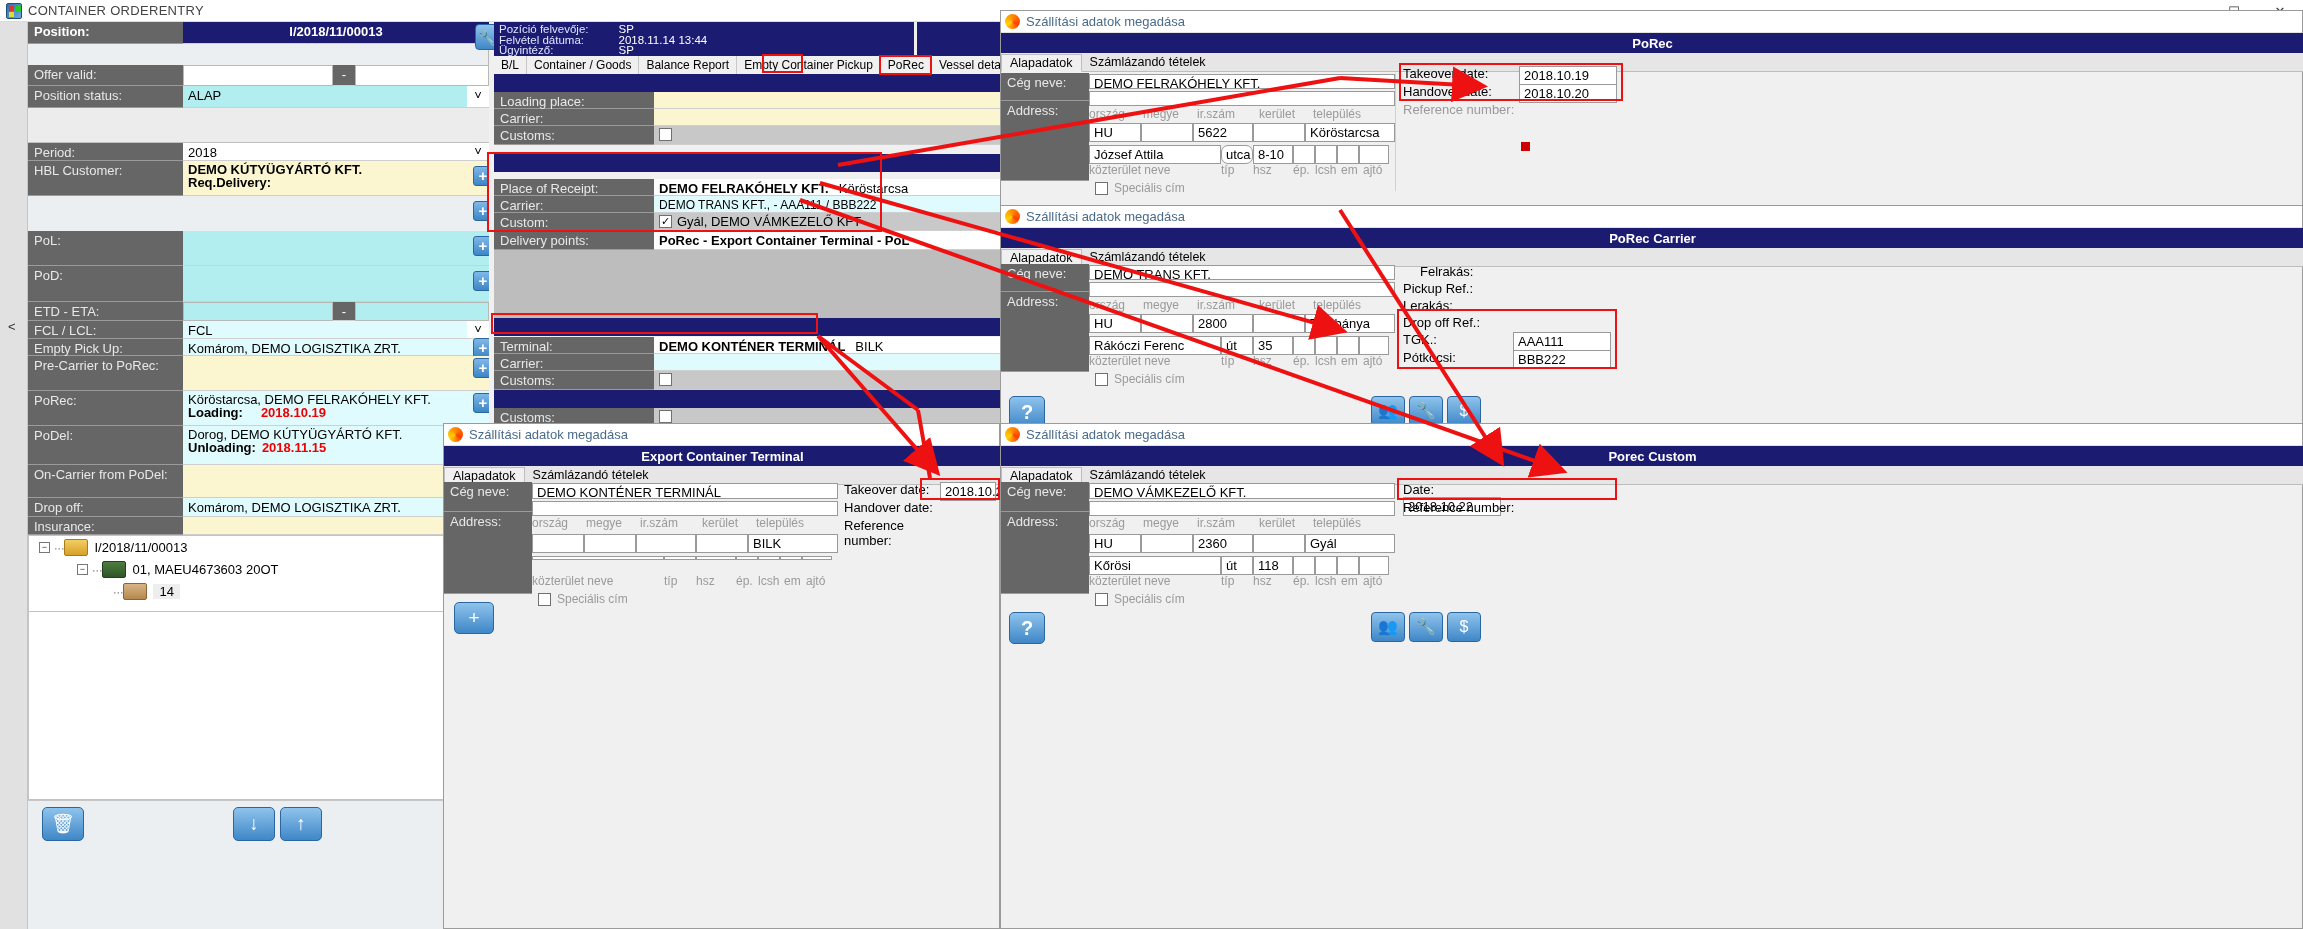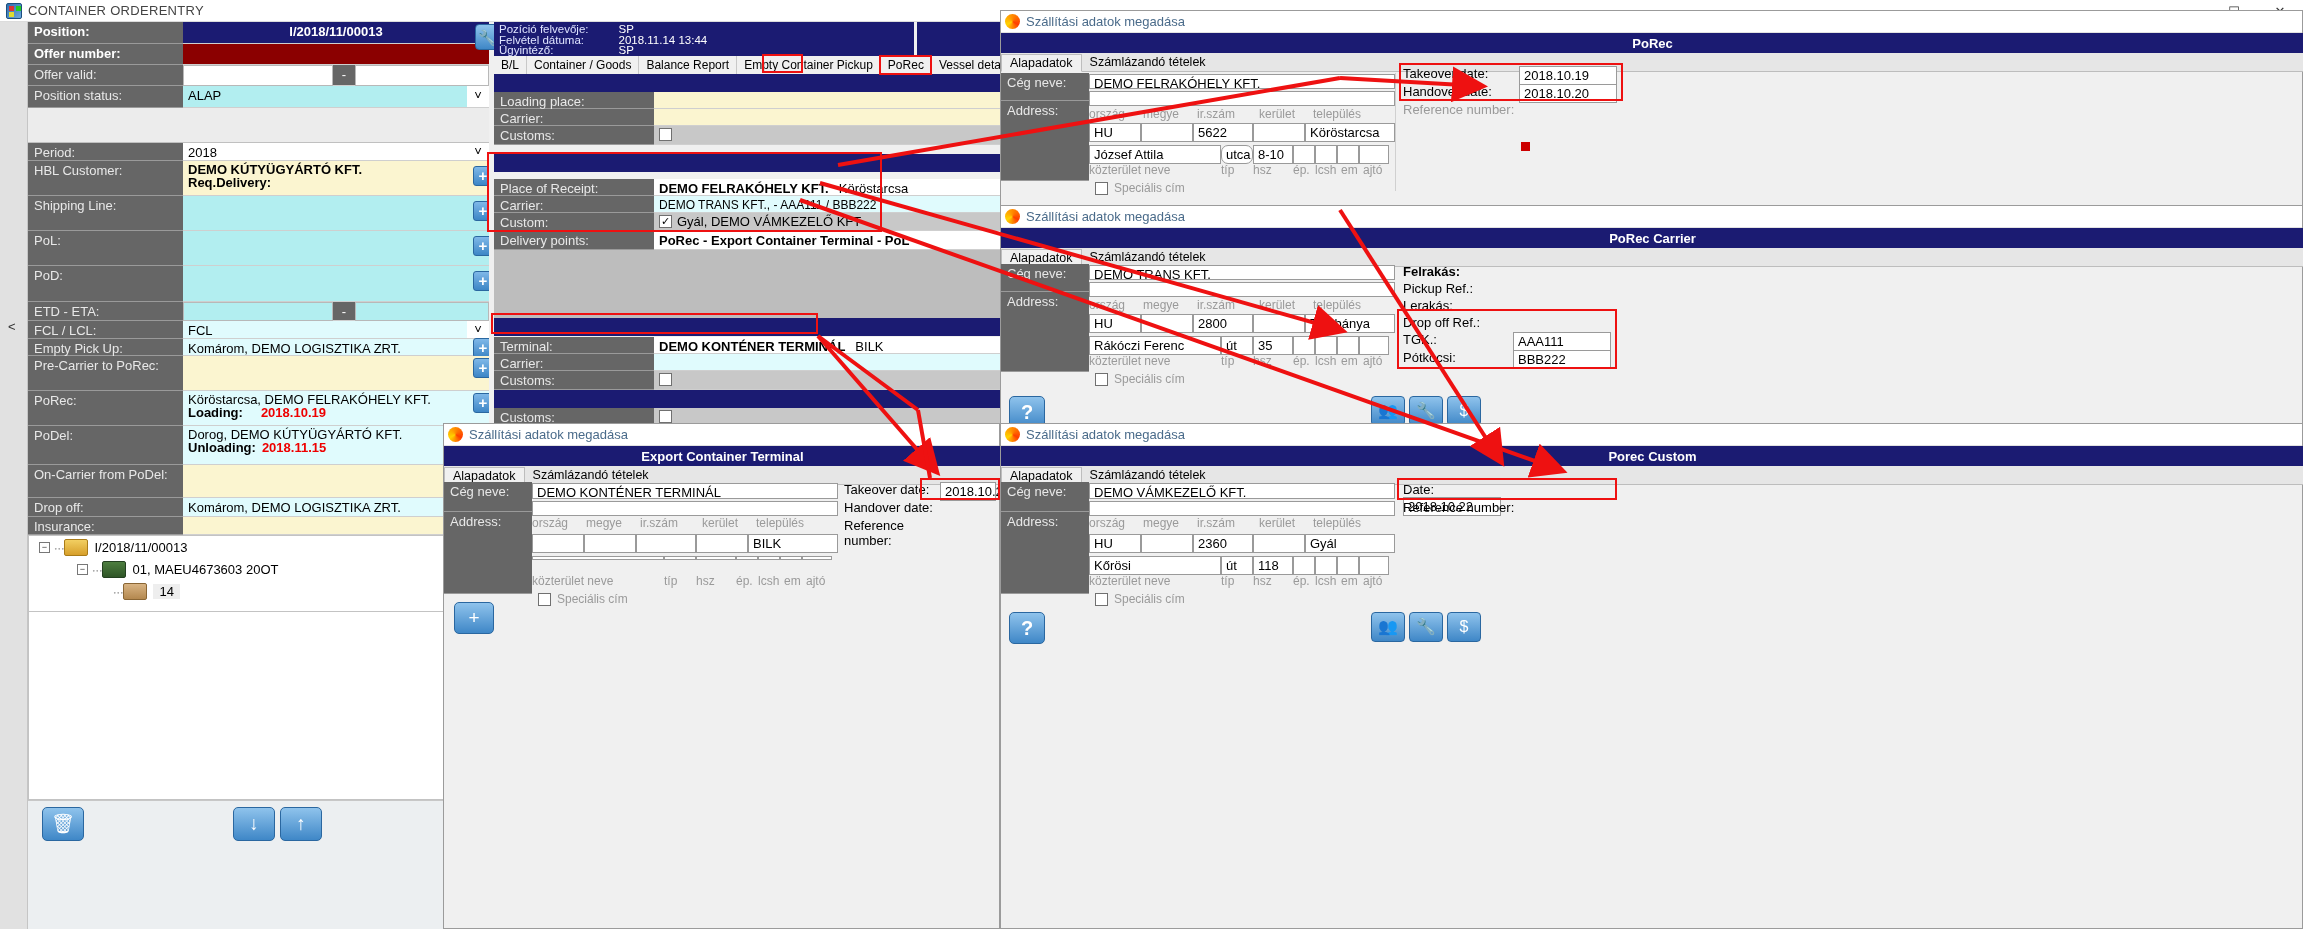--- a/index.html
+++ b/index.html
@@ -139,24 +139,20 @@
 
 <div id="leftpanel">
   <div id="leftgutter"></div>
   <div id="collapse">&lt;</div>
 
   <div class="lrow" style="top:0;">
     <div class="lbl b" style="height:22px;">Position:</div>
     <div class="val" style="width:306px;height:22px;background:#1b1b72;color:#fff;font-weight:bold;text-align:center;">I/2018/11/00013</div>
   </div>
 
-  <div class="lrow" style="top:22px;">
-    <div class="lbl b" style="height:21px;">Offer number:</div>
-    <div class="val" style="width:306px;height:21px;background:#8b0000;"></div>
-  </div>
 
   <div class="lrow" style="top:43px;">
     <div class="lbl" style="height:21px;">Offer valid:</div>
     <div class="val white" style="width:150px;height:21px;border:1px solid #b8b8b8;"></div>
     <div class="val" style="width:22px;height:21px;background:#666;color:#fff;text-align:center;">-</div>
     <div class="val white" style="width:134px;height:21px;border:1px solid #b8b8b8;"></div>
   </div>
 
   <div class="lrow" style="top:64px;">
     <div class="lbl" style="height:22px;">Position status:</div>
@@ -176,24 +172,20 @@
 
   <div class="lrow" style="top:139px;">
     <div class="lbl" style="height:35px;">HBL Customer:</div>
     <div class="val yellow" style="width:306px;height:35px;font-weight:bold;line-height:13px;">
       <div>DEMO KÚTYÜGYÁRTÓ KFT.</div>
       <div>Req.Delivery:</div>
     </div>
   </div>
   <div class="plusbtn" style="position:absolute;left:473px;top:144px;">+</div>
 
-  <div class="lrow" style="top:174px;">
-    <div class="lbl" style="height:35px;">Shipping Line:</div>
-    <div class="val cyan" style="width:306px;height:35px;"></div>
-  </div>
   <div class="plusbtn" style="position:absolute;left:473px;top:179px;">+</div>
 
   <div class="lrow" style="top:209px;">
     <div class="lbl" style="height:35px;">PoL:</div>
     <div class="val cyan" style="width:306px;height:35px;"></div>
   </div>
   <div class="plusbtn" style="position:absolute;left:473px;top:214px;">+</div>
 
   <div class="lrow" style="top:244px;">
     <div class="lbl" style="height:36px;">PoD:</div>
@@ -521,21 +513,21 @@
     <span class="gplace" style="width:22px;">ép.</span>
     <span class="gplace" style="width:26px;">lcsh</span>
     <span class="gplace" style="width:22px;">em</span>
     <span class="gplace" style="width:30px;">ajtó</span>
   </div>
   <div style="position:absolute;left:94px;top:166px;display:flex;align-items:center;gap:6px;">
     <span class="chk"></span>
     <span class="gplace">Speciális cím</span>
   </div>
 
-  <div class="dfield" style="left:402px;top:58px;font-weight:bold;">
+  <div class="dfield" style="left:419px;top:58px;">
     <div style="width:110px;font-size:13px;">Felrakás:</div>
   </div>
   <div class="dfield" style="left:402px;top:75px;">
     <div style="width:110px;font-size:13px;">Pickup Ref.:</div>
   </div>
   <div class="dfield" style="left:402px;top:92px;">
     <div style="width:110px;font-size:13px;">Lerakás:</div>
   </div>
   <div class="dfield" style="left:402px;top:109px;">
     <div style="width:110px;font-size:13px;">Drop off Ref.:</div>

